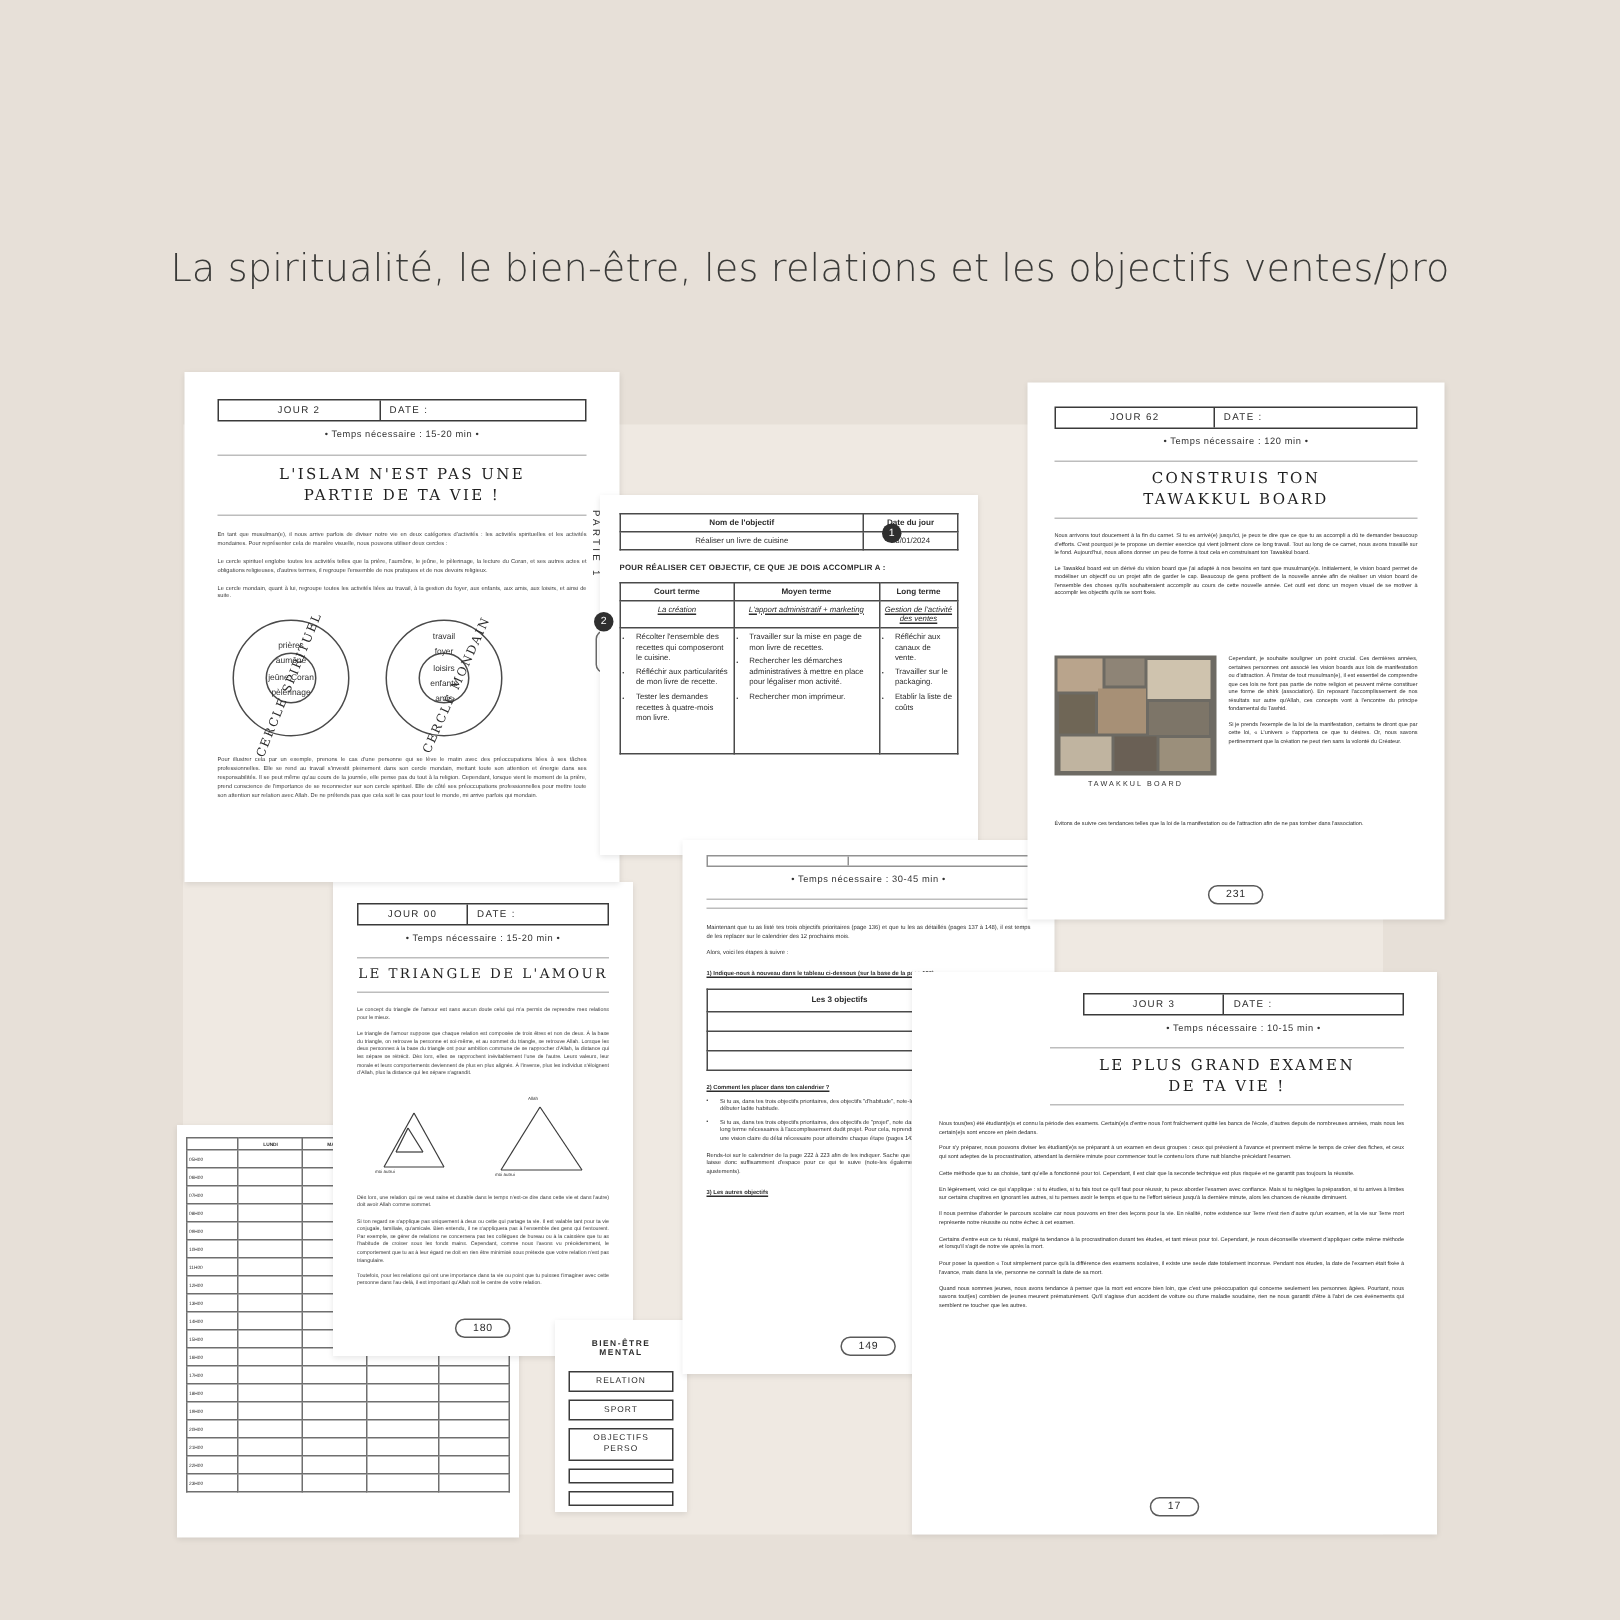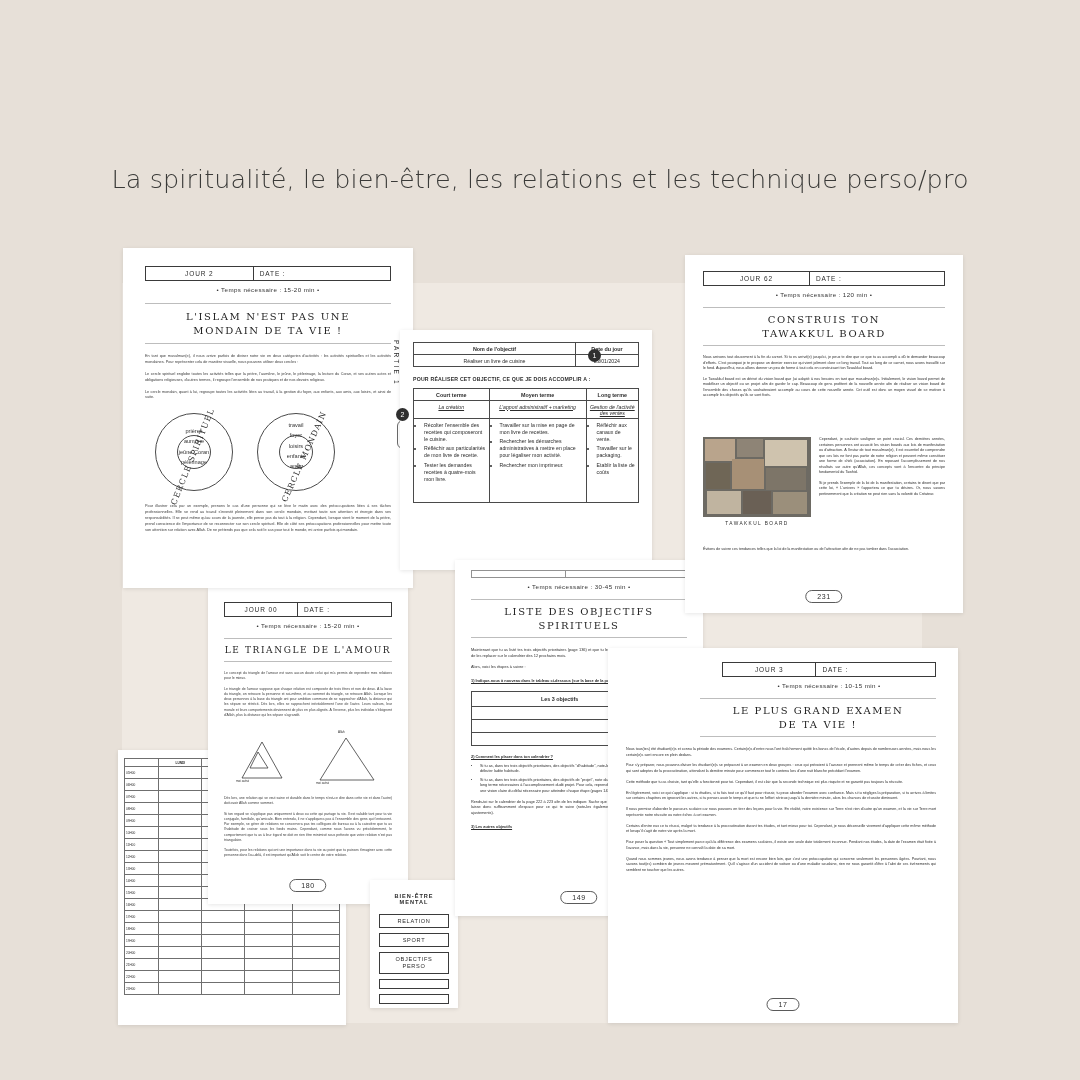--- a/index.html
+++ b/index.html
@@ -174,21 +174,21 @@
     background:#fff;
   }
   .emptybox { border:1px solid #3b3b3b; height:10px; margin-bottom:5px; background:#fff;}
 </style>
 </head>
 <body>
 
 <div class="canvas">
 
   <div class="headline">
-    <span class="l2">La spiritualité, le bien-être, les relations et les technique perso/pro</span>
+    <span class="l2">La spiritualité, le bien-être, les relations et les objectifs ventes/pro</span>
   </div>
 
   <div class="beige-panel"></div>
 
   <div class="page" style="left:118px; top:750px; width:228px; height:275px;">
     <div class="inner" style="padding:8px 6px;">
       <table class="gridtable" style="width:100%;">
         <tbody>
             <tr>
           <th style="width:16%; height:8px; font-size:3.2px;"></th>
@@ -328,21 +328,21 @@
               <td></td>
               <td></td>
               <td></td>
               <td></td>
             </tr>
       </tbody>
         </table>
     </div>
   </div>
 
-  <div class="page" style="left:208px; top:588px; width:200px; height:316px;">
+  <div class="page" style="left:222px; top:588px; width:200px; height:316px;">
     <div class="inner" style="padding:14px 16px 10px;">
       <div class="fieldrow">
         <div class="f1">JOUR 00</div>
         <div class="f2 sep">DATE :</div>
       </div>
       <div class="temps">• Temps nécessaire : 15-20 min •</div>
 
       <div style="margin-top:9px;">
         <div class="rule" style="margin-bottom:5px;"></div>
         <div class="ttl" style="font-size:9px;">LE TRIANGLE DE L'AMOUR</div>
@@ -402,21 +402,21 @@
       <div class="fieldrow">
         <div class="f1">JOUR 2</div>
         <div class="f2 sep">DATE :</div>
       </div>
       <div class="temps">• Temps nécessaire : 15-20 min •</div>
 
       <div style="margin-top:10px;">
         <div class="rule" style="margin-bottom:6px;"></div>
         <div class="ttl" style="font-size:10px;">
           <span>L'ISLAM N'EST PAS UNE</span><br>
-          <span>MONDAIN DE TA VIE !</span>
+          <span>PARTIE DE TA VIE !</span>
         </div>
         <div class="rule" style="margin-top:6px;"></div>
       </div>
 
       <div style="margin-top:10px;">
         <div style="font-size:3.8px; line-height:1.55; text-align:justify; color:#3a3a3a;">En tant que musulman(e), il nous arrive parfois de diviser notre vie en deux catégories d'activités : les activités spirituelles et les activités mondaines. Pour représenter cela de manière visuelle, nous pouvons utiliser deux cercles :</div>
         <div style="font-size:3.8px; line-height:1.55; text-align:justify; color:#3a3a3a; margin-top:6px;">Le cercle spirituel englobe toutes les activités telles que la prière, l'aumône, le jeûne, le pèlerinage, la lecture du Coran, et ses autres actes et obligations religieuses, d'autres termes, il regroupe l'ensemble de nos pratiques et de nos devoirs religieux.</div>
         <div style="font-size:3.8px; line-height:1.55; text-align:justify; color:#3a3a3a; margin-top:6px;">Le cercle mondain, quant à lui, regroupe toutes les activités liées au travail, à la gestion du foyer, aux enfants, aux amis, aux loisirs, et ainsi de suite.</div>
       </div>
 
@@ -510,24 +510,20 @@
   <div class="page" style="left:455px; top:560px; width:248px; height:356px;">
     <div class="inner" style="padding:10px 16px;">
       <div class="fieldrow" style="opacity:.55;">
         <div class="f1"></div>
         <div class="f2 sep"></div>
       </div>
       <div class="temps">• Temps nécessaire : 30-45 min •</div>
 
       <div style="margin-top:9px;">
         <div class="rule" style="margin-bottom:5px;"></div>
-        <div class="ttl" style="font-size:10px;">
-          <span>LISTE DES OBJECTIFS</span><br>
-          <span>SPIRITUELS</span>
-        </div>
         <div class="rule" style="margin-top:5px;"></div>
       </div>
 
       <div style="margin-top:9px;">
         <div style="font-size:3.9px; line-height:1.55; text-align:justify;">Maintenant que tu as listé tes trois objectifs prioritaires (page 136) et que tu les as détaillés (pages 137 à 148), il est temps de les replacer sur le calendrier des 12 prochains mois.</div>
         <div style="font-size:3.9px; line-height:1.55; margin-top:5px;">Alors, voici les étapes à suivre :</div>
         <div style="font-size:3.9px; line-height:1.5; margin-top:8px; font-weight:bold; text-decoration:underline;">1) Indique-nous à nouveau dans le tableau ci-dessous (sur la base de la page 136) :</div>
       </div>
 
       <table class="tbl" style="margin-top:7px; font-size:4.4px;">

